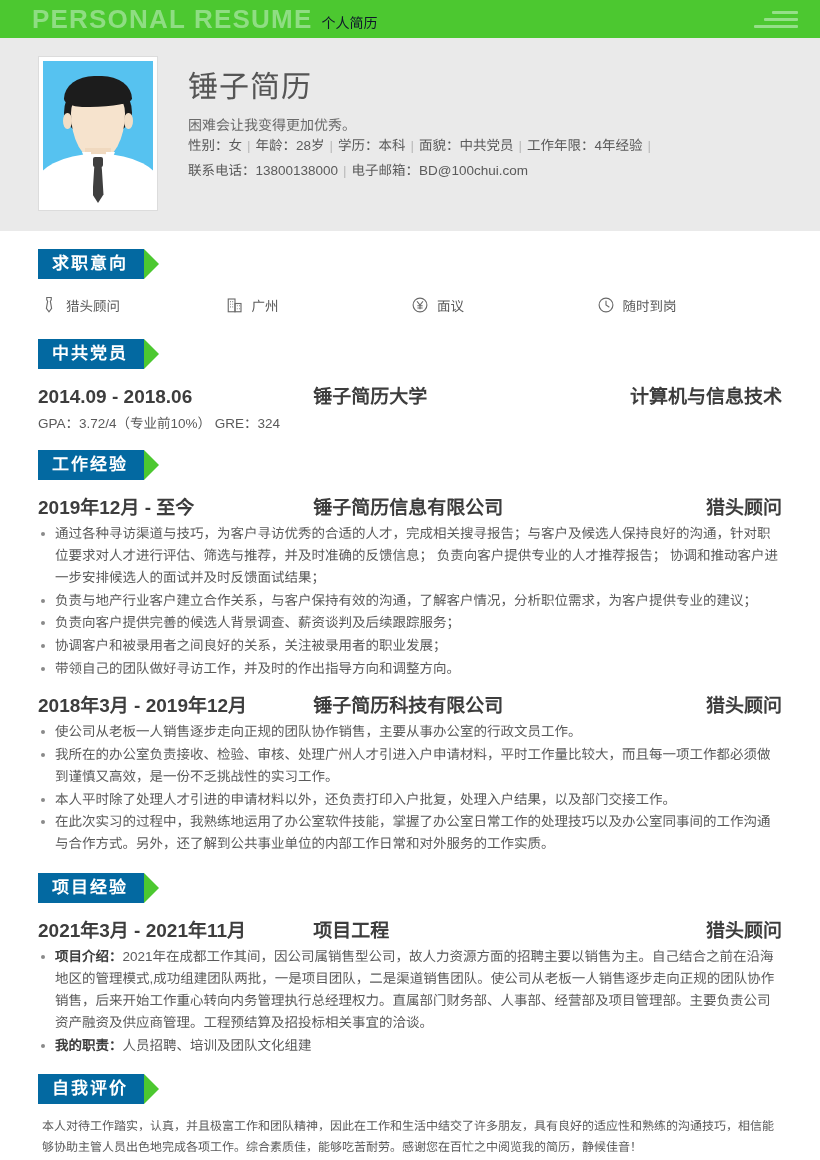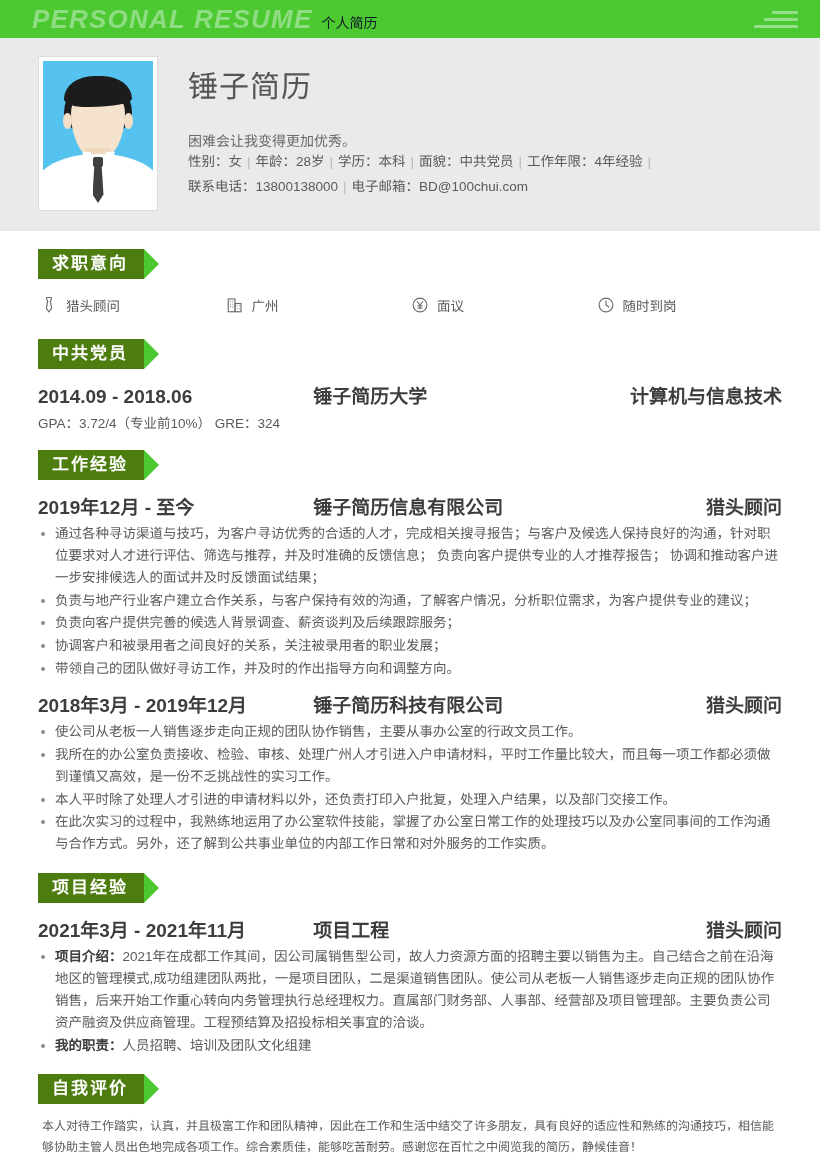--- a/index.html
+++ b/index.html
@@ -29,21 +29,20 @@
     display: flex;
     align-items: baseline;
     flex: 1 1 auto;
   }
   .brand-en {
     font-size: 26px;
     font-weight: bold;
     letter-spacing: 1.2px;
     color: #8fdd83;
     line-height: 1;
-    font-style: italic;
   }
   .brand-cn {
     font-size: 14px;
     color: #0f172a;
     margin-left: 9px;
     line-height: 1;
   }
   .menu-icon {
     display: flex;
     flex-direction: column;
@@ -179,21 +178,21 @@
   .pinfo {
     margin-left: 30px;
     padding-top: 14px;
     flex: 1 1 auto;
     min-width: 0;
   }
   .pname {
     font-size: 30px;
     color: #555555;
     line-height: 1.1;
-    margin-bottom: 27px;
+    margin-bottom: 11px;
     letter-spacing: 1px;
   }
   .pslogan {
     font-size: 14px;
     color: #6a6a6a;
   }
   .pmeta {
     font-size: 13.5px;
     color: #5a5a5a;
     line-height: 1.85;
@@ -207,21 +206,21 @@
   
   .section {
     padding: 0 38px 0 38px;
   }
   .badge-wrap {
     margin: 18px 0 12px 0;
     display: flex;
   }
   .badge {
     position: relative;
-    background: #4d7c0f;
+    background: #0369a1;
     color: #ffffff;
     font-size: 17px;
     font-weight: bold;
     letter-spacing: 2px;
     padding: 6px 16px 7px 14px;
     height: 30px;
     line-height: 18px;
     box-sizing: border-box;
     display: inline-block;
   }

